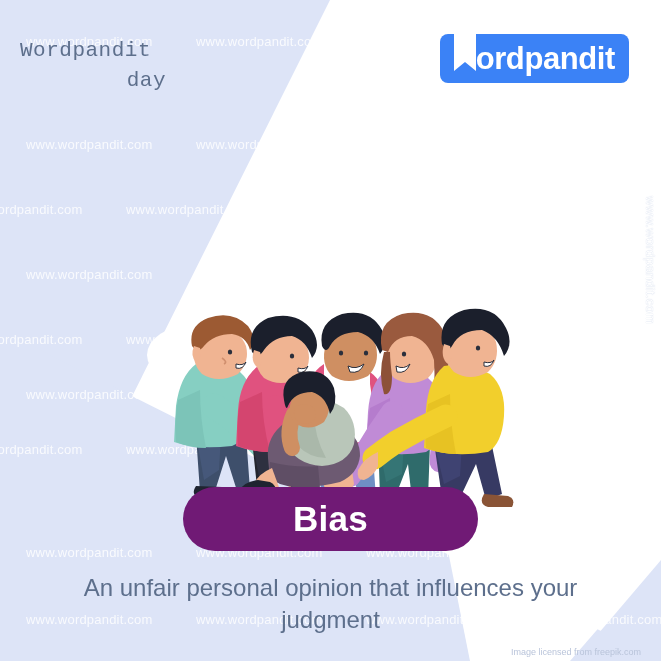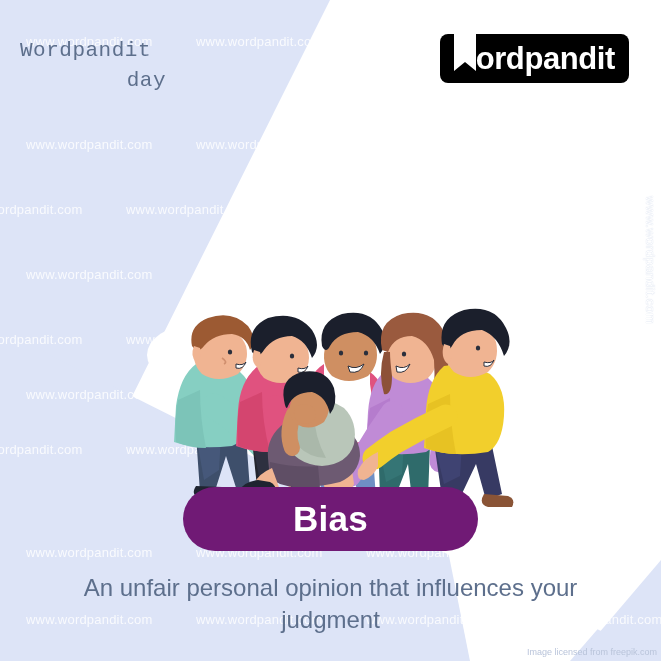--- a/index.html
+++ b/index.html
@@ -76,21 +76,21 @@
     letter-spacing:0.5px;
   }
   #title-block .l1 { text-align:left; padding-left:2px; }
   #title-block .l2 { text-align:left; padding-left:2px; }
   #title-block .l3 { text-align:right; padding-right:62px; }
 
   
   #logo {
     position:absolute; right:32px; top:34px;
     height:49px;
-    background:#000000;
+    background:#3b82f6;
     border-radius:8px;
     display:flex; align-items:center;
     padding:0 14px 0 36px;
   }
   #logo .logo-text {
     color:#ffffff;
     font-size:31px;
     font-weight:bold;
     letter-spacing:-0.4px;
     line-height:1;
@@ -126,21 +126,21 @@
     left:38px; top:572px; width:585px;
     text-align:center;
     font-size:24px;
     line-height:32px;
     color:#5d6f8c;
   }
 
   
   #attribution {
     position:absolute;
-    right:4px; bottom:4px;
+    right:20px; bottom:4px;
     font-size:9px;
     color:#b9c4da;
   }
 </style>
 </head>
 <body>
 
 <div id="card">
 
   <div class="bg-layer">

